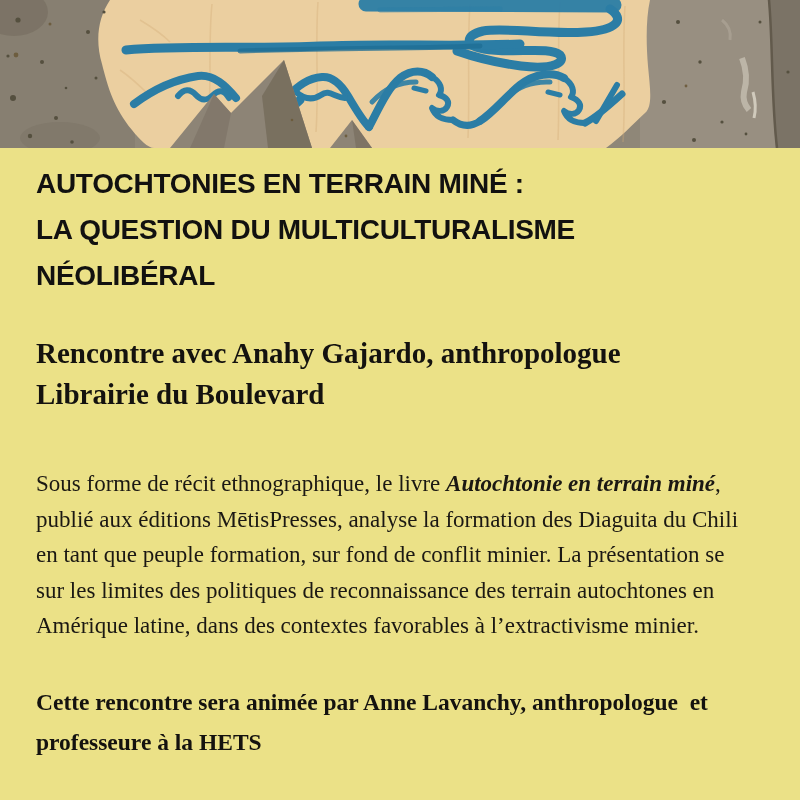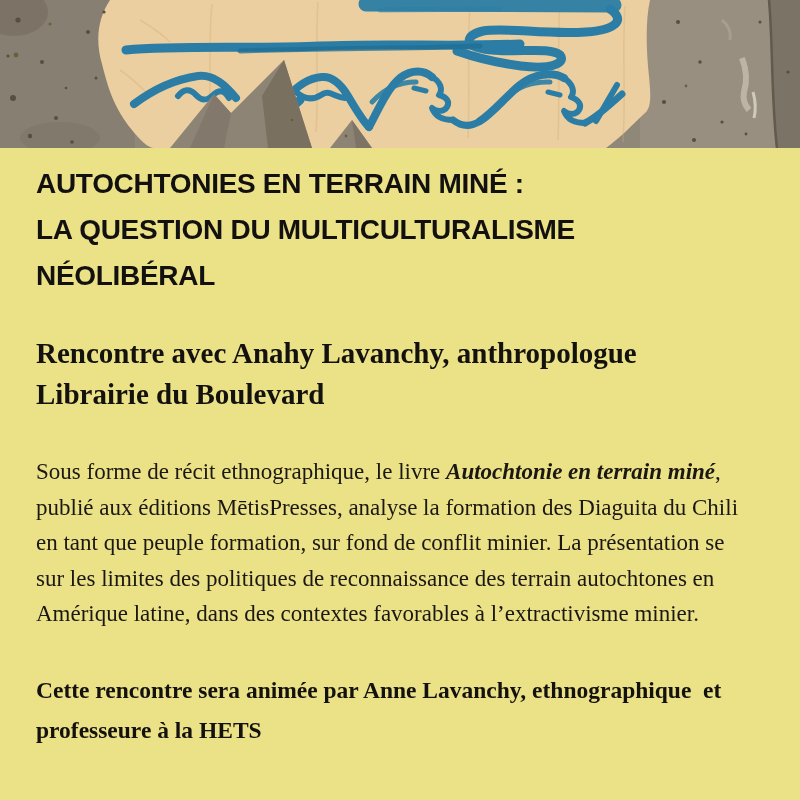--- a/index.html
+++ b/index.html
@@ -27,21 +27,21 @@
     margin-top: 34px;
     font-family: "Liberation Serif", serif;
     font-weight: 700;
     font-size: 29px;
     line-height: 41px;
     color: #14120f;
   }
   .details span { display: block; white-space: nowrap; }
 
   .description {
-    margin-top: 39px;
+    margin-top: 51px;
     font-size: 23px;
     line-height: 35.5px;
     color: #1b1813;
   }
   .description .line { display: block; white-space: pre; }
   .book { font-style: italic; font-weight: 700; }
 
   .footer {
     margin-top: 38px;
     font-weight: 700;
@@ -158,31 +158,31 @@
 
   <div class="content">
 
     <h1 class="title">
       <span>AUTOCHTONIES EN TERRAIN MINÉ :</span>
       <span>LA QUESTION DU MULTICULTURALISME</span>
       <span>NÉOLIBÉRAL</span>
     </h1>
 
     <div class="details">
-      <span>Rencontre avec Anahy Lavanchy, anthropologue</span>
+      <span>Rencontre avec Anahy Gajardo, anthropologue</span>
       <span>Librairie du Boulevard</span>
     </div>
 
     <p class="description">
       <span class="line"><span>Sous forme de récit ethnographique, le livre </span><em class="book">Autochtonie en terrain miné</em><span>,</span></span>
       <span class="line">publié aux éditions MētisPresses, analyse la formation des Diaguita du Chili</span>
       <span class="line">en tant que peuple formation, sur fond de conflit minier. La présentation se</span>
       <span class="line">sur les limites des politiques de reconnaissance des terrain autochtones en</span>
       <span class="line">Amérique latine, dans des contextes favorables à l’extractivisme minier.</span>
     </p>
 
     <p class="footer">
-      <span>Cette rencontre sera animée par Anne Lavanchy, ethnographique  et</span>
+      <span>Cette rencontre sera animée par Anne Lavanchy, anthropologue  et</span>
       <span>professeure à la HETS</span>
     </p>
 
   </div>
 </div>
 
 </body></html>

